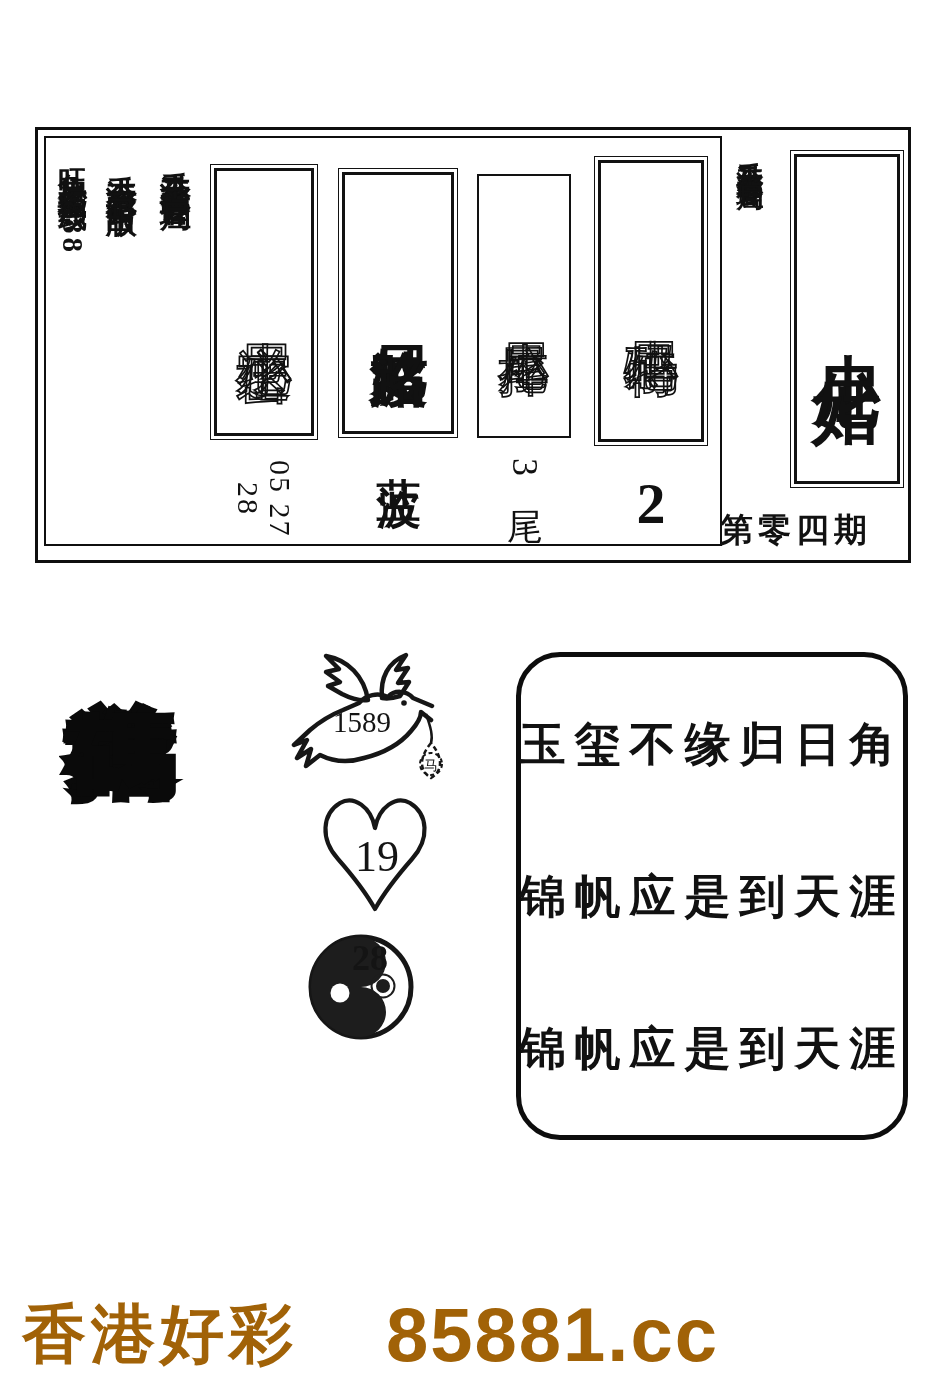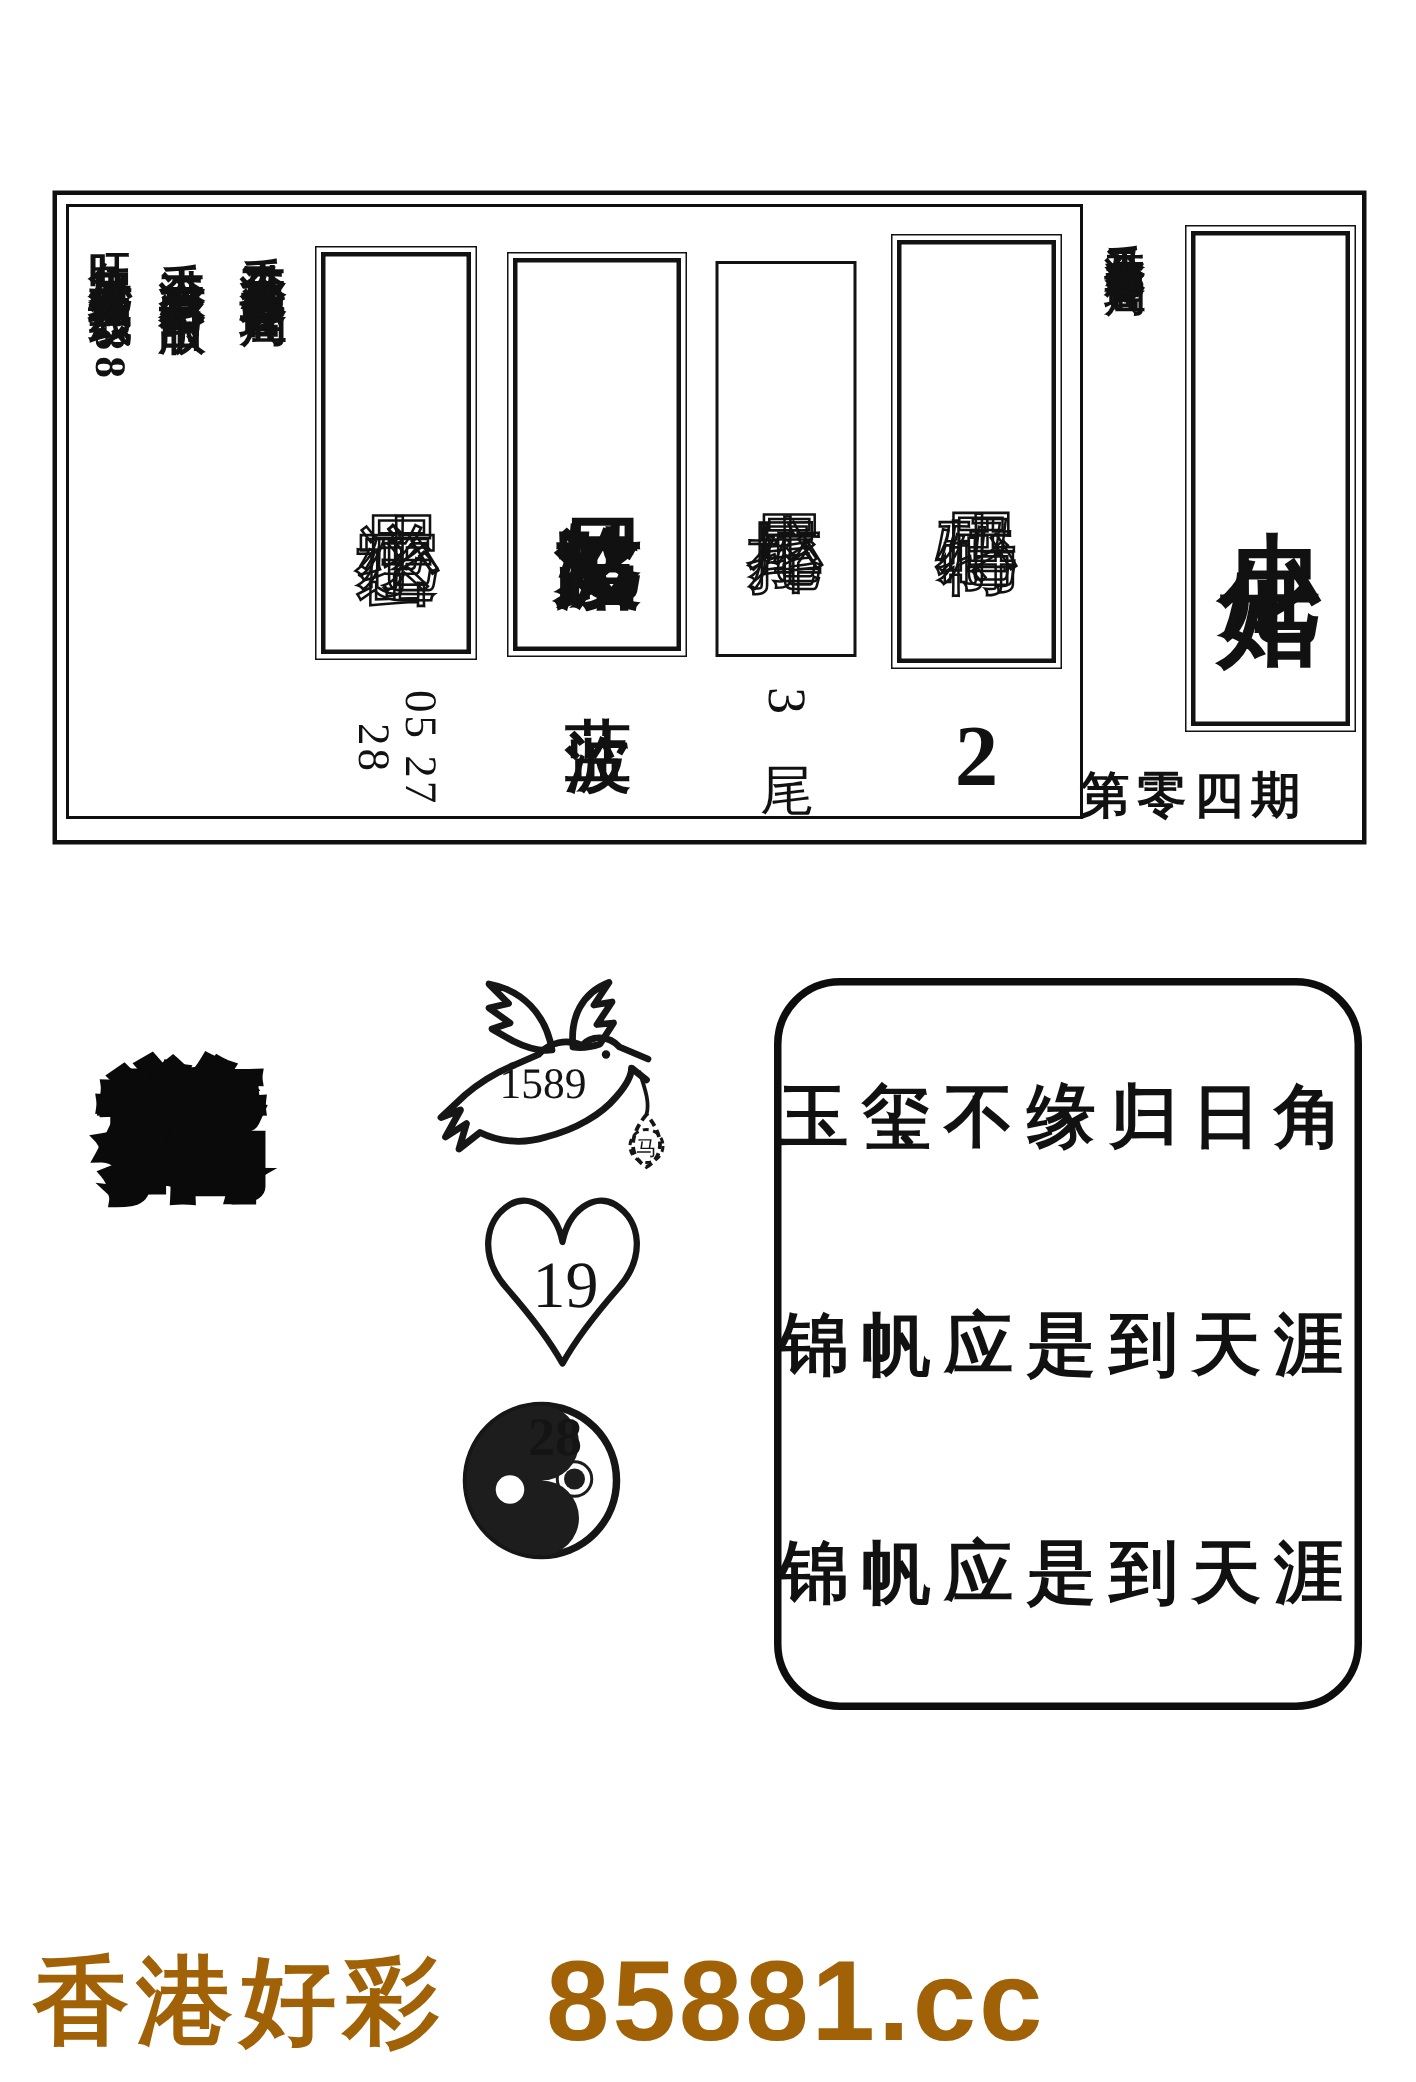--- a/index.html
+++ b/index.html
@@ -63,21 +63,21 @@
   .svg-num{font-family:"Liberation Serif", serif;fill:#141414;}
   .poem-box{position:absolute;left:516px;top:652px;width:392px;height:488px;
     border:5px solid #0d0d0d;border-radius:44px;box-sizing:border-box;
     display:flex;flex-direction:column;align-items:center;padding:58px 8px 0;gap:92px;}
   .poem-line{font-size:46px;font-weight:700;letter-spacing:9px;line-height:60px;
     white-space:nowrap;}
   
   .footer{position:absolute;left:22px;top:1286px;height:96px;display:flex;
     align-items:center;font-family:"Liberation Sans", sans-serif;color:#a16207;}
   .site-name{font-size:64px;font-weight:800;letter-spacing:5px;}
-  .site-url{font-size:76px;font-weight:800;margin-left:66px;letter-spacing:2px;}
+  .site-url{font-size:76px;font-weight:800;margin-left:88px;letter-spacing:2px;}
 </style>
 </head>
 <body>
 
 <div class="page">
 
   <div class="outer-box">
     <div class="inner-box">
 
       <div class="pub-col pub-a v">旺角小尼姑查询热线1888</div>

